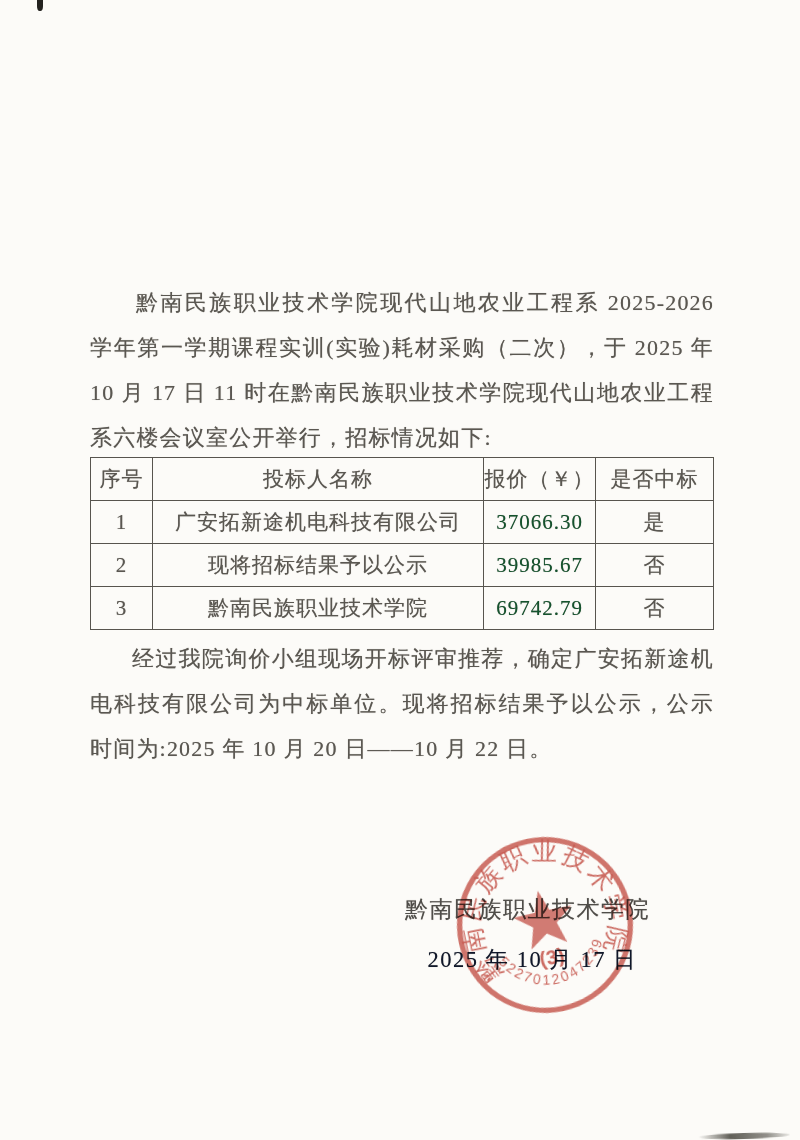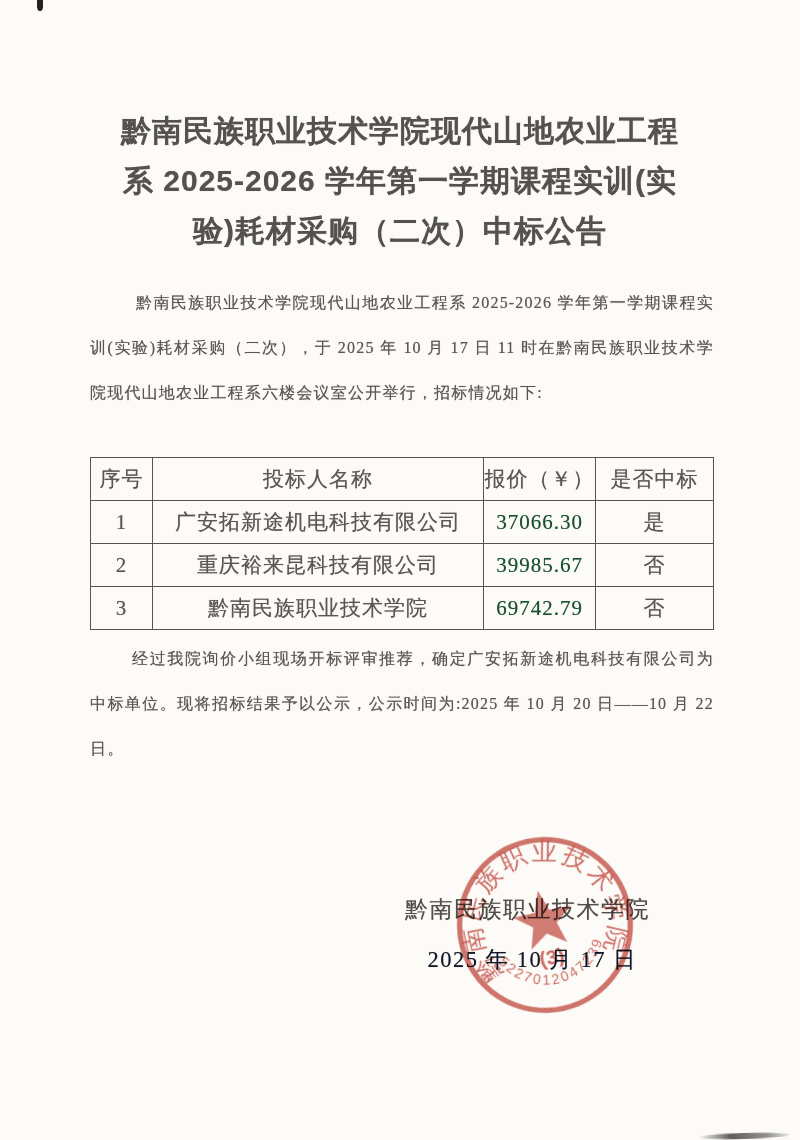--- a/index.html
+++ b/index.html
@@ -32,21 +32,21 @@
     position:absolute;left:0;top:106px;width:800px;
     text-align:center;
     font-family:"Liberation Sans","DejaVu Sans",sans-serif;
     font-weight:700;
     font-size:30px;line-height:50px;
     color:#54524e;
     letter-spacing:1px;
   }
   .para{
     position:absolute;left:90px;width:624px;
-    font-size:16px;line-height:45px;
+    font-size:22px;line-height:45px;
     color:#5a5751;
     text-align:justify;
     letter-spacing:1.2px;
   }
   .para-1{ top:280px; text-indent:46px; }
   .para-2{ top:636px; text-indent:42px; }
   .contact-line{
     position:absolute;left:90px;top:770px;width:624px;
     font-size:22px;line-height:45px;color:#5a5751;
     text-indent:62px;letter-spacing:1.2px;
@@ -93,25 +93,20 @@
     filter:blur(.3px);
   }
 </style>
 </head>
 <body>
 
 <div class="page">
 
   <div class="speck-top-left"></div>
 
-  <div class="title-block doc-text">
-    <div>黔南民族职业技术学院现代山地农业工程</div>
-    <div>系 2025-2026 学年第一学期课程实训(实</div>
-    <div>验)耗材采购（二次）中标公告</div>
-  </div>
 
   <div class="para para-1 doc-text">黔南民族职业技术学院现代山地农业工程系 2025-2026 学年第一学期课程实训(实验)耗材采购（二次），于 2025 年 10 月 17 日 11 时在黔南民族职业技术学院现代山地农业工程系六楼会议室公开举行，招标情况如下:</div>
 
   <table class="bid-table doc-text">
     <colgroup>
       <col class="c-seq">
         <col class="c-name">
         <col class="c-price">
         <col class="c-win">
     </colgroup>
@@ -123,21 +118,21 @@
       <th>是否中标</th>
     </tr>
     <tr>
       <td>1</td>
       <td>广安拓新途机电科技有限公司</td>
       <td class="price-cell">37066.30</td>
       <td>是</td>
     </tr>
     <tr>
       <td>2</td>
-      <td>重庆裕来昆科技有限公司</td>
+      <td>现将招标结果予以公示</td>
       <td class="price-cell">39985.67</td>
       <td>否</td>
     </tr>
     <tr>
       <td>3</td>
       <td>黔南民族职业技术学院</td>
       <td class="price-cell">69742.79</td>
       <td>否</td>
     </tr>
   </tbody>

